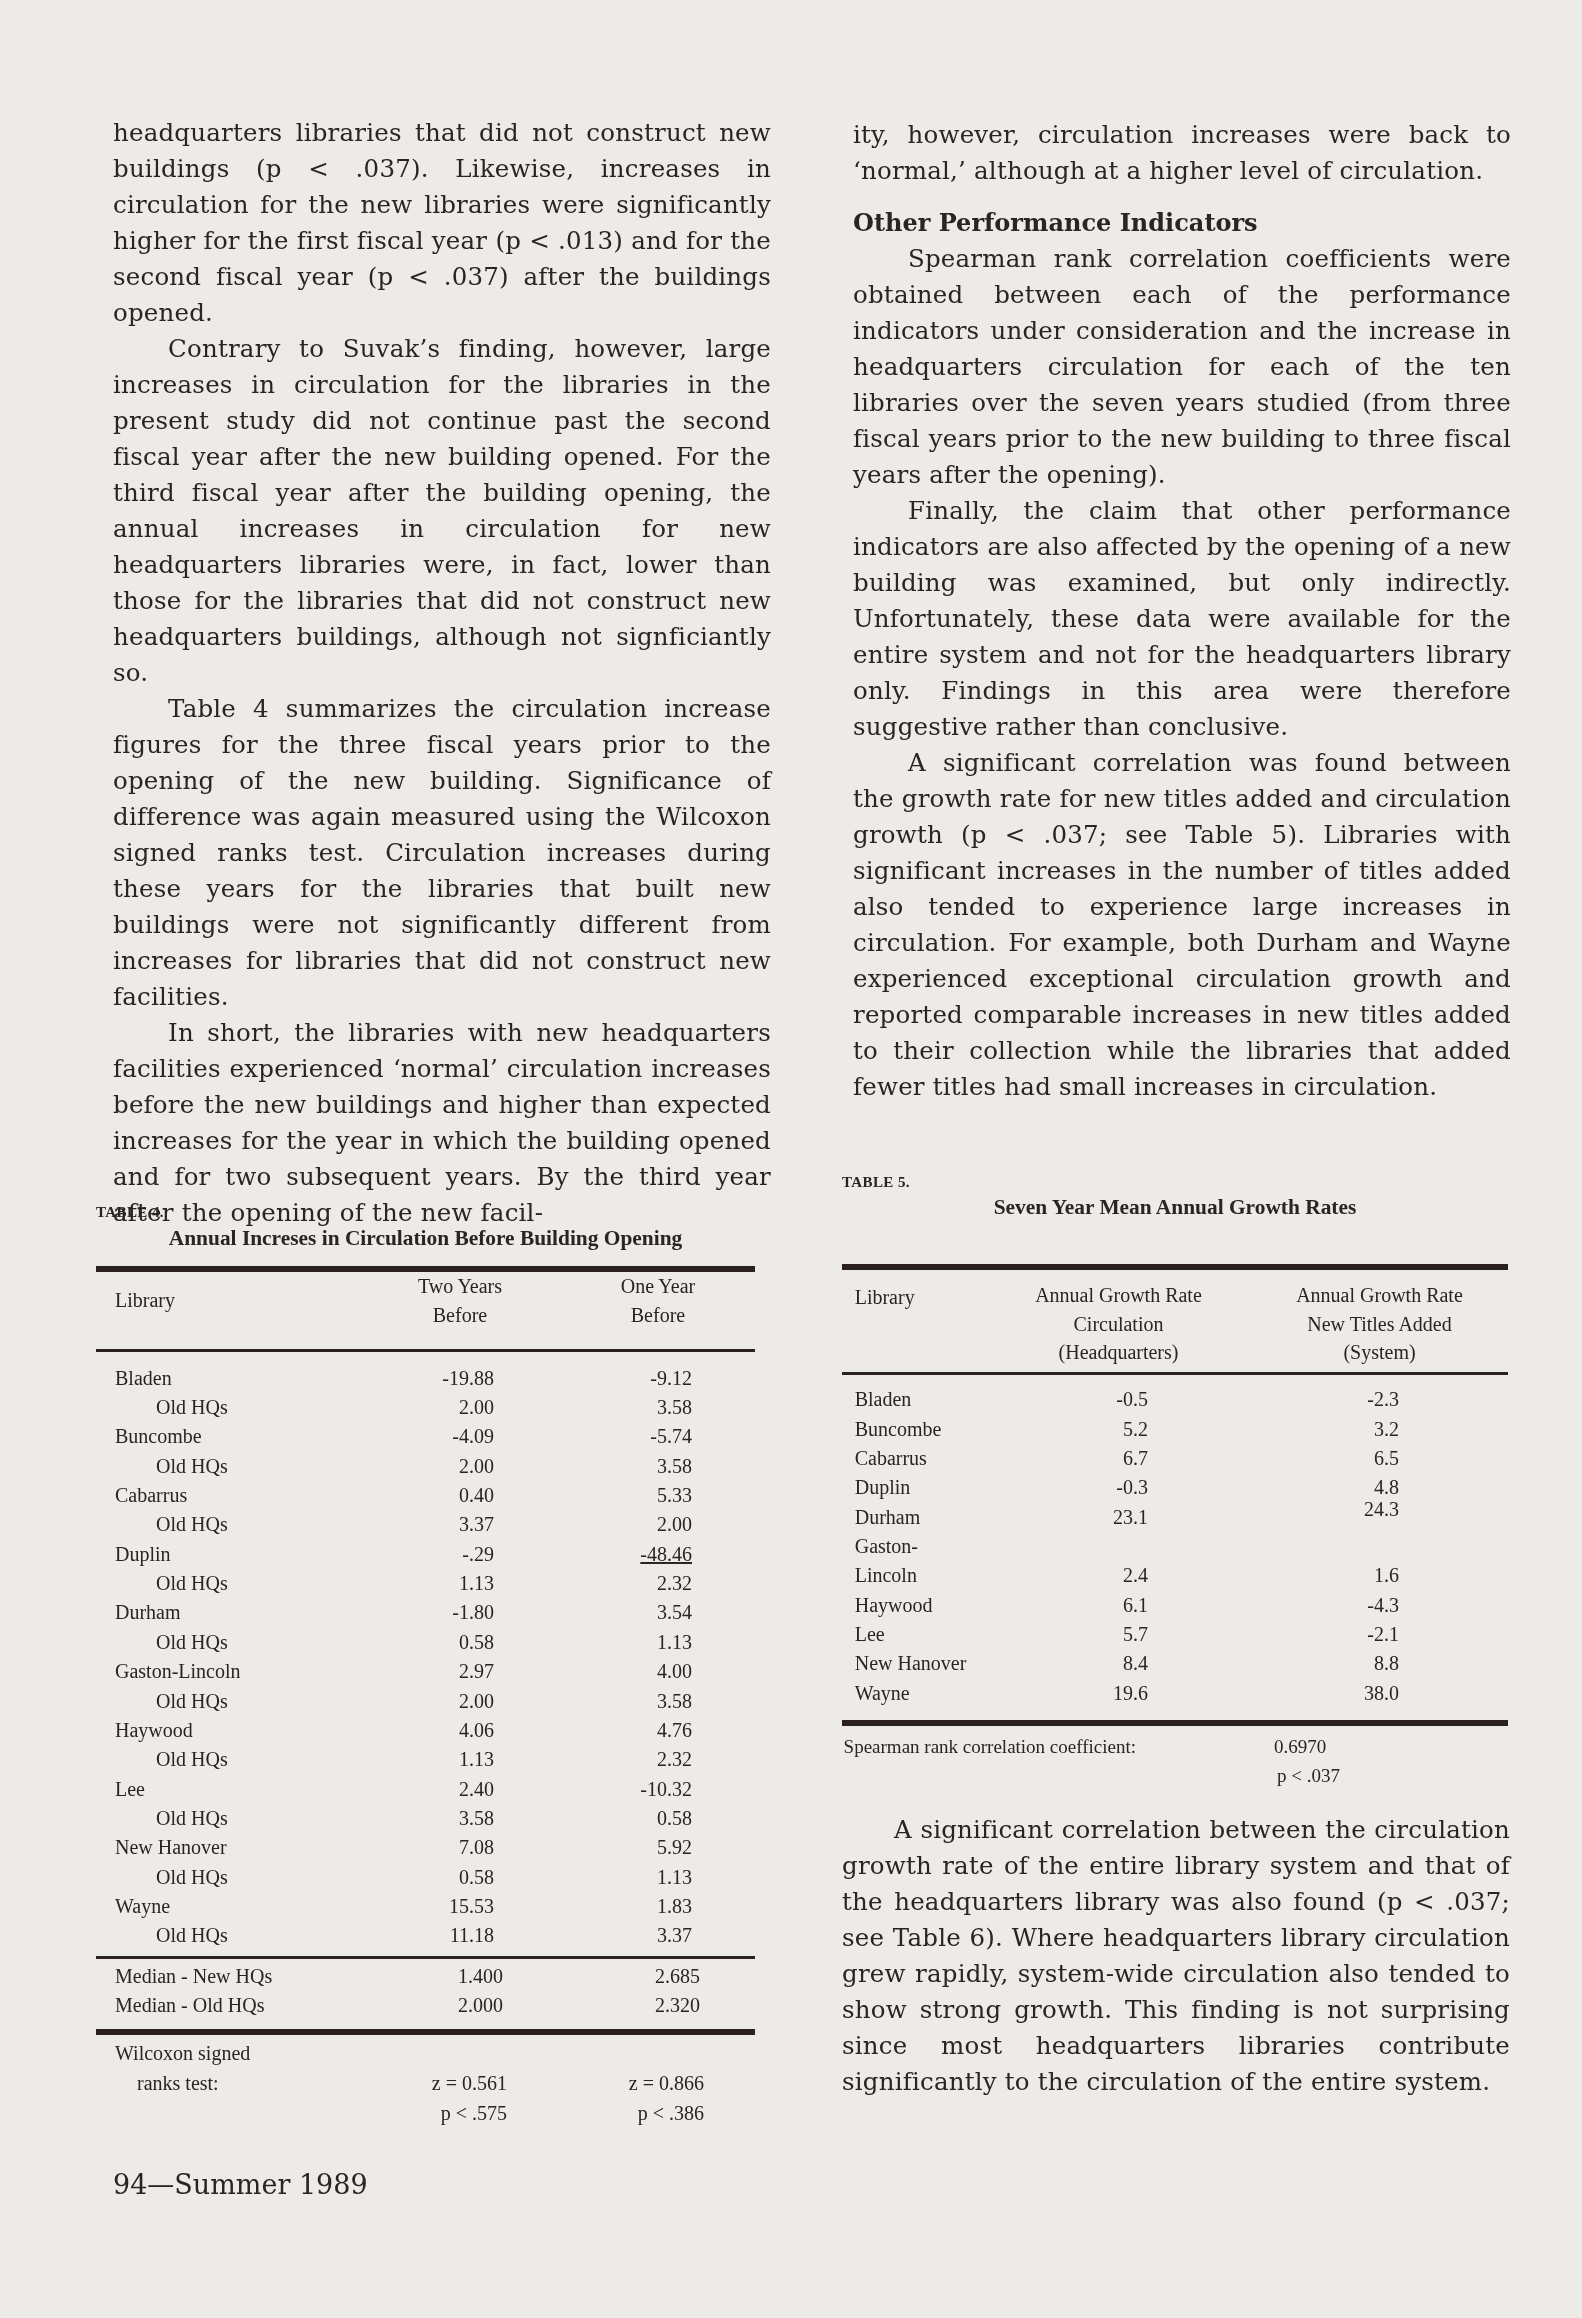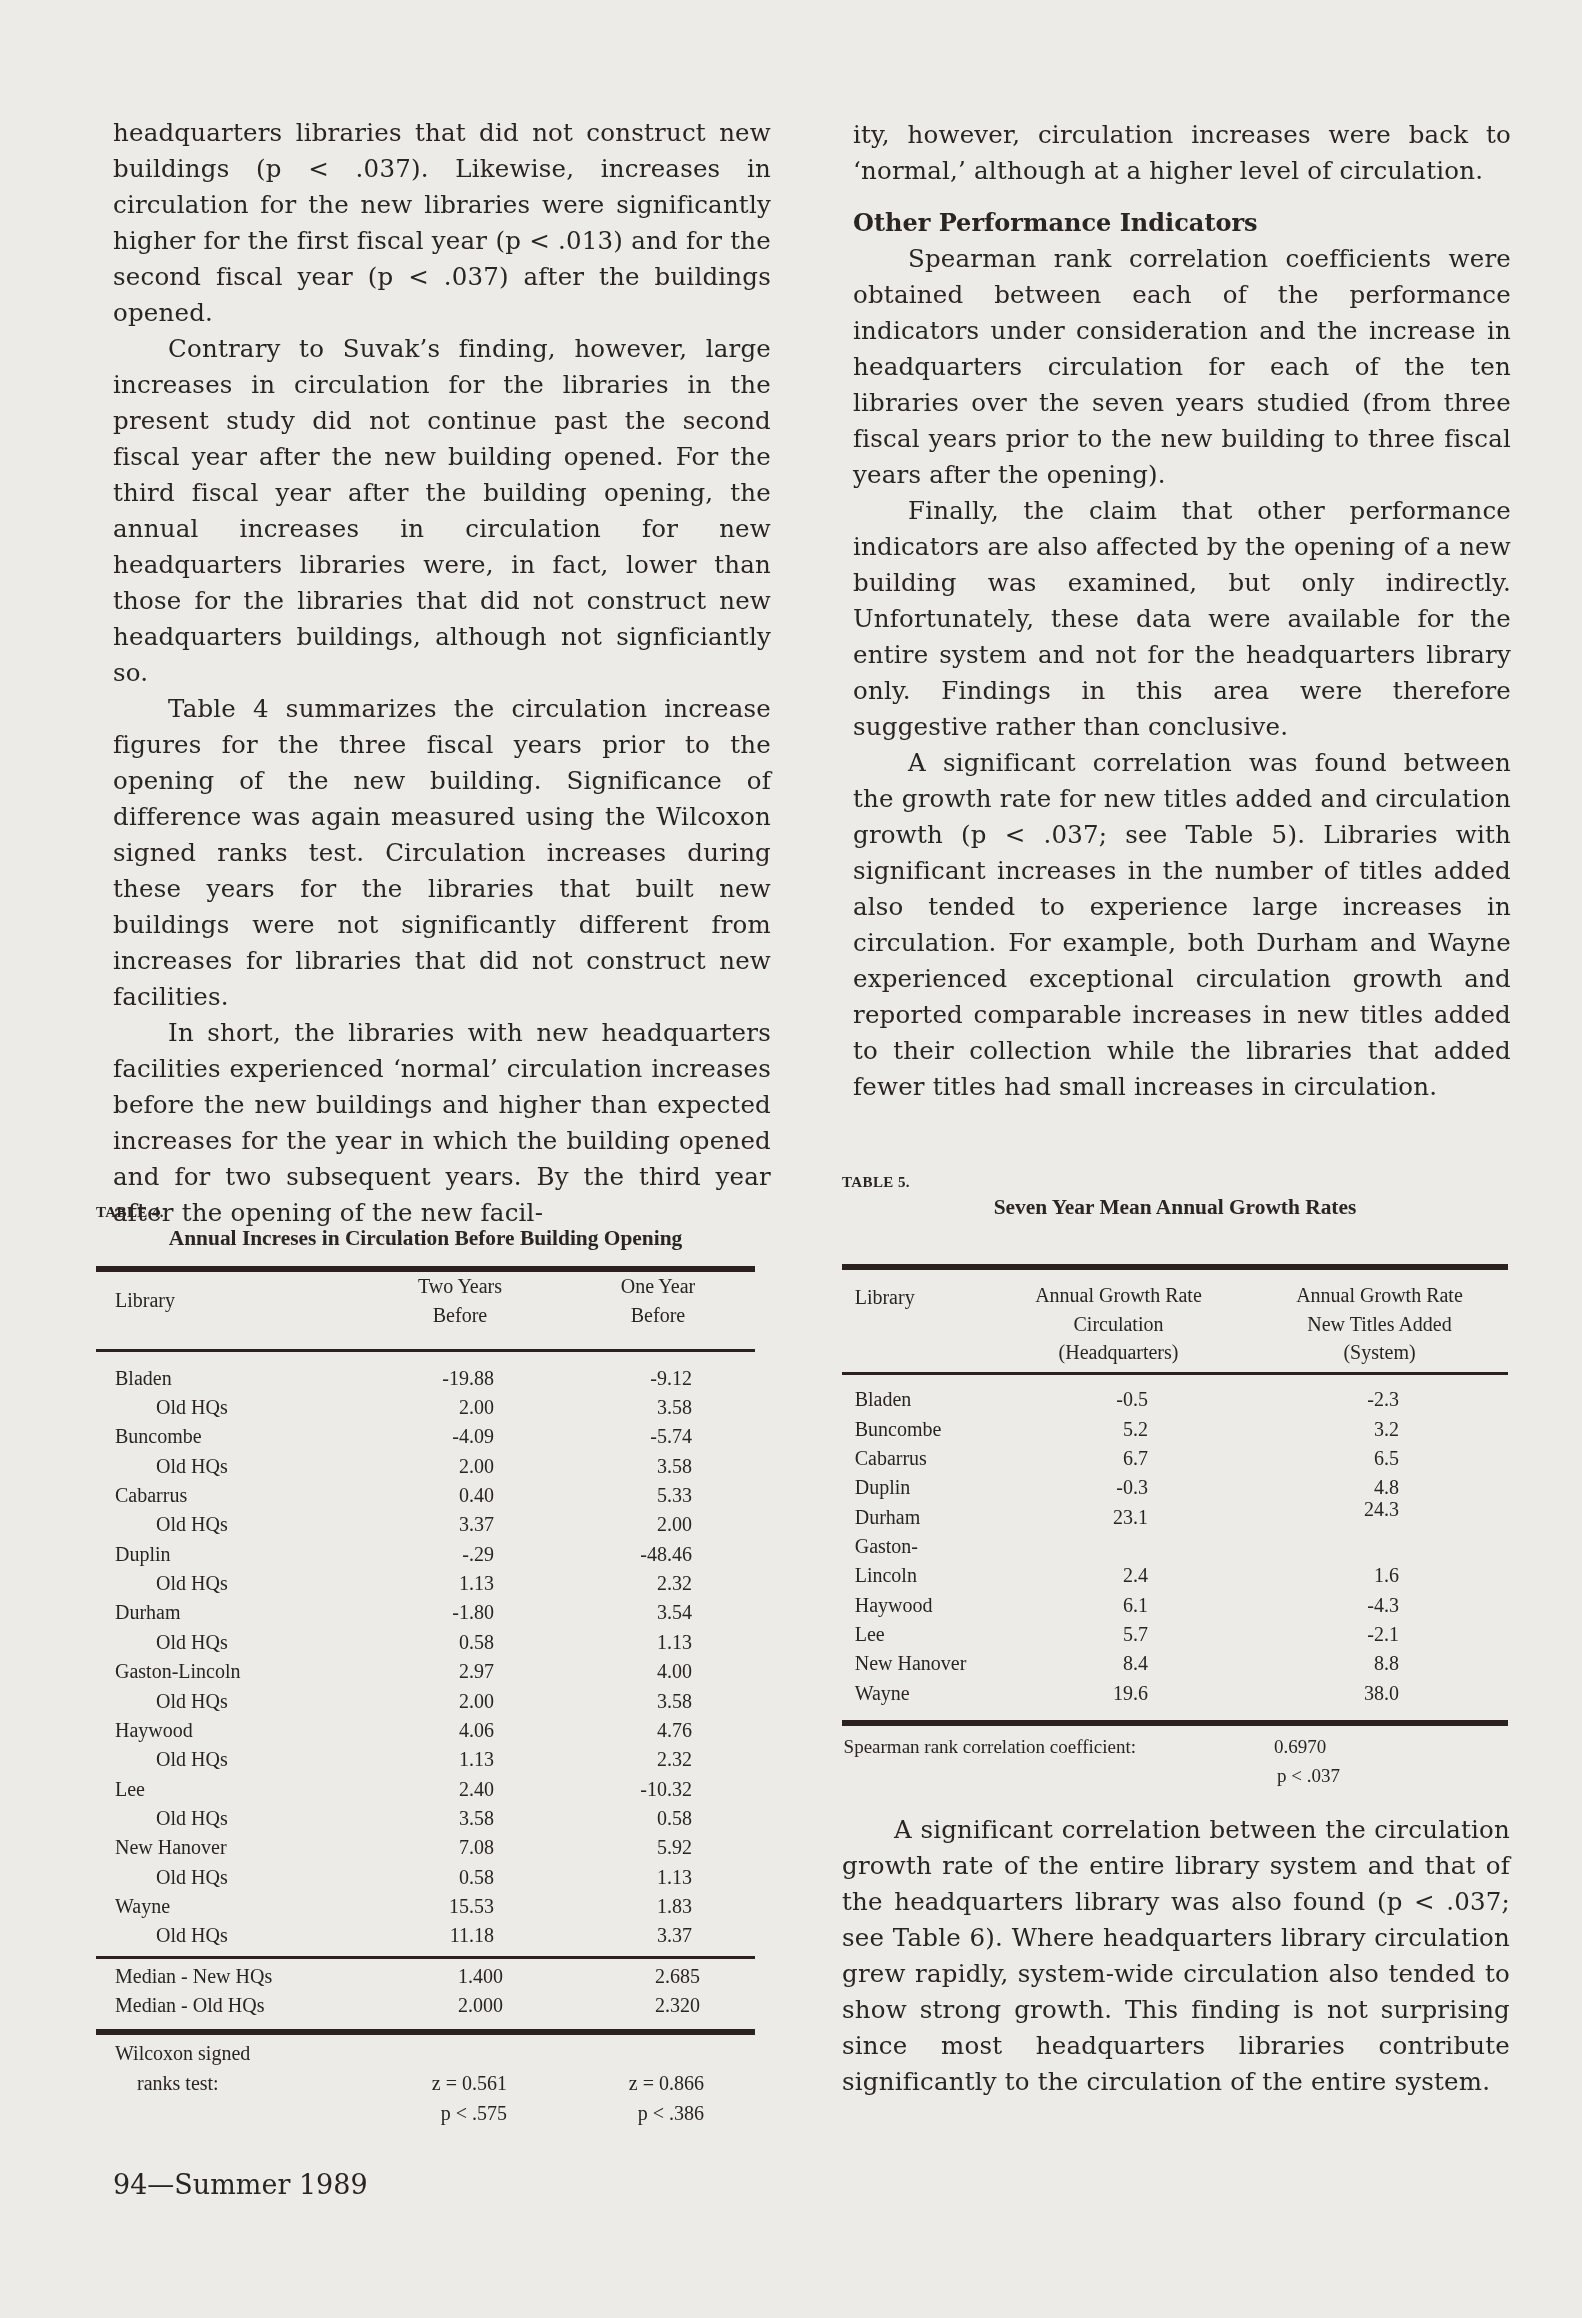--- a/index.html
+++ b/index.html
@@ -79,21 +79,21 @@
         <div class="cell" style="right: 63px; top: 285px;">5.33</div>
       </div>
       <div>
         <div class="cell" style="left: 60px; top: 314px;">Old HQs</div>
         <div class="cell" style="right: 261px; top: 314px;">3.37</div>
         <div class="cell" style="right: 63px; top: 314px;">2.00</div>
       </div>
       <div>
         <div class="cell" style="left: 19px; top: 344px;">Duplin</div>
         <div class="cell" style="right: 261px; top: 344px;">-.29</div>
-        <div class="cell" style="right: 63px; top: 344px;">-48.46</div>
+        <div class="cell" style="right: 63px; top: 344px; text-decoration: underline;">-48.46</div>
       </div>
       <div>
         <div class="cell" style="left: 60px; top: 373px;">Old HQs</div>
         <div class="cell" style="right: 261px; top: 373px;">1.13</div>
         <div class="cell" style="right: 63px; top: 373px;">2.32</div>
       </div>
       <div>
         <div class="cell" style="left: 19px; top: 402px;">Durham</div>
         <div class="cell" style="right: 261px; top: 402px;">-1.80</div>
         <div class="cell" style="right: 63px; top: 402px;">3.54</div>

